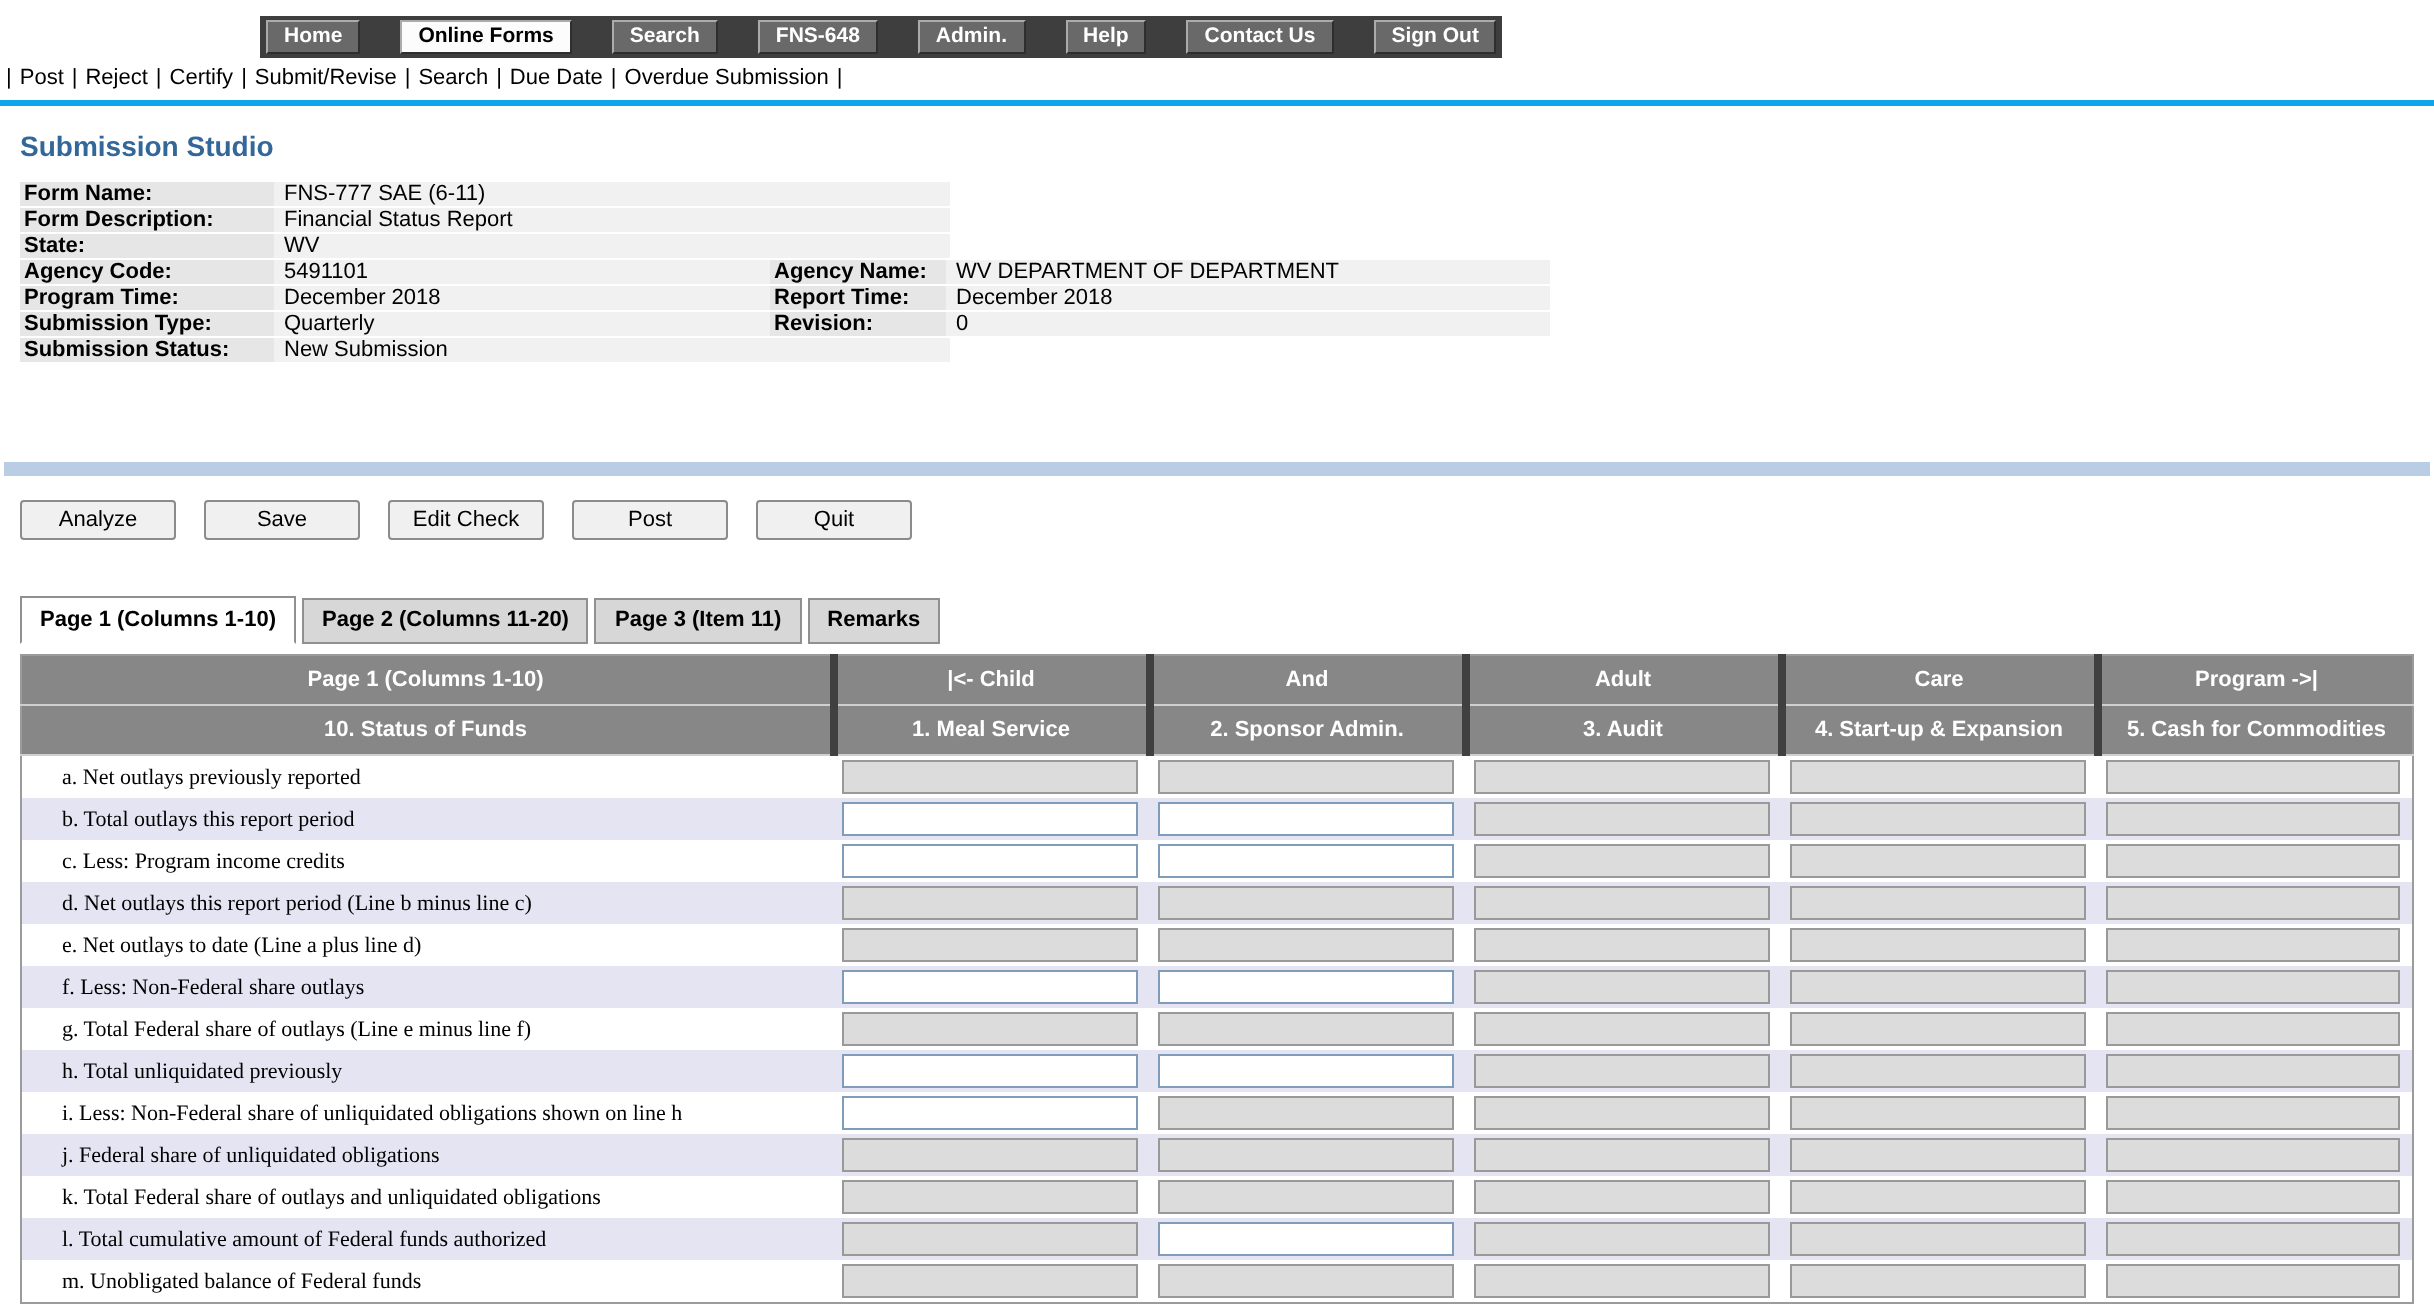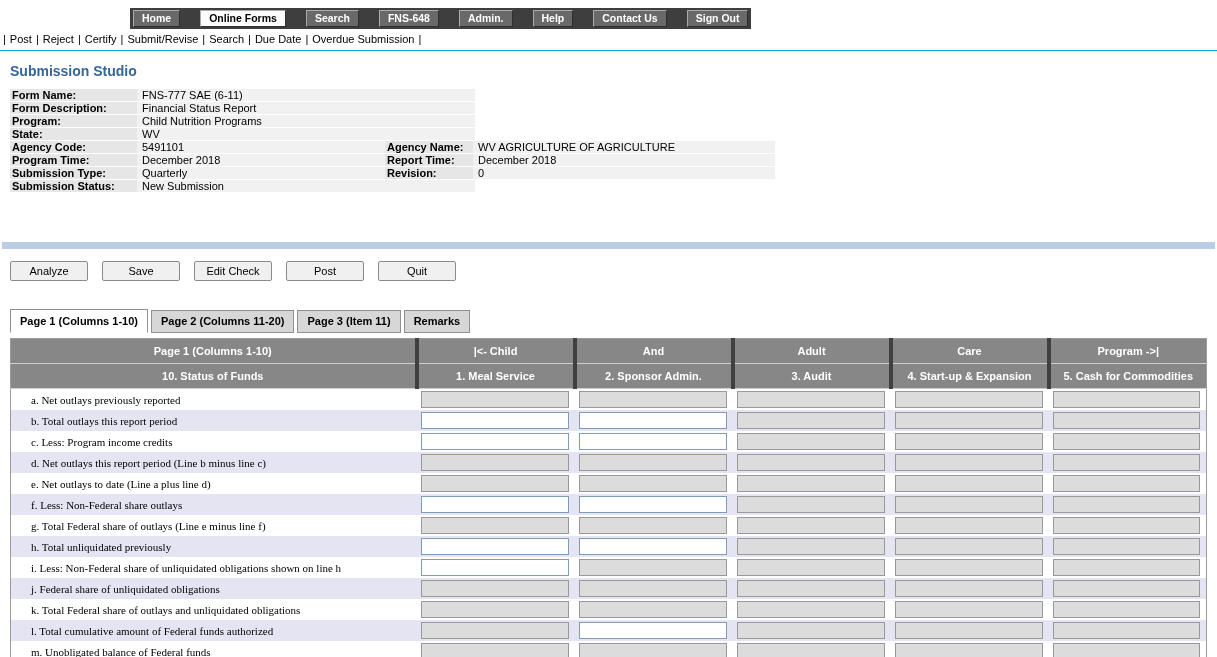--- a/index.html
+++ b/index.html
@@ -17,21 +17,21 @@
   
   .topbar { display: inline-flex; gap: 20px; background: #3e3e3e; padding: 2px 3px; margin: 8px 0 0 130px; }
   .nav-btn {
     background: #696969; color: #fff; font-weight: bold; font-size: 10.5px;
     padding: 1px 8px 2px; border: 1px solid; border-color: #ababab #2e2e2e #2e2e2e #ababab;
     cursor: pointer; white-space: nowrap;
   }
   .nav-btn.active { background: #fcfcfc; color: #000; }
 
   
-  .menubar { padding: 4px 3px 5px; border-bottom: 1px solid #0ea5e9; }
+  .menubar { padding: 4px 3px 5px; border-bottom: 3px solid #0ea5e9; }
   .menu-link { cursor: pointer; margin: 0 4px; }
   .menu-sep { color: #000; }
 
   .page-title { color: #336699; font-weight: bold; font-size: 14px; margin: 12px 0 0 10px; }
 
   
   .info { margin: 10px 0 0 10px; }
   .info-row { display: flex; margin-bottom: 1px; line-height: 12px; }
   .info-label { width: 127px; background: #e6e6e6; font-weight: bold; padding: 0 2px; }
   .info-value { width: 338px; background: #f1f1f1; padding: 0 5px; white-space: nowrap; }
@@ -93,32 +93,28 @@
 <div class="info">
     <div class="info-row">
       <span class="info-label">Form Name:</span>
       <span class="info-value">FNS-777 SAE (6-11)</span>
     </div>
     <div class="info-row">
       <span class="info-label">Form Description:</span>
       <span class="info-value">Financial Status Report</span>
     </div>
     <div class="info-row">
-      <span class="info-label">Program:</span>
-      <span class="info-value">Child Nutrition Programs</span>
-    </div>
-    <div class="info-row">
       <span class="info-label">State:</span>
       <span class="info-value">WV</span>
     </div>
     <div class="info-row">
       <span class="info-label">Agency Code:</span>
       <span class="info-value narrow">5491101</span>
       <span class="info-label l2">Agency Name:</span>
-      <span class="info-value v2">WV AGRICULTURE OF AGRICULTURE</span>
+      <span class="info-value v2">WV DEPARTMENT OF DEPARTMENT</span>
     </div>
     <div class="info-row">
       <span class="info-label">Program Time:</span>
       <span class="info-value narrow">December 2018</span>
       <span class="info-label l2">Report Time:</span>
       <span class="info-value v2">December 2018</span>
     </div>
     <div class="info-row">
       <span class="info-label">Submission Type:</span>
       <span class="info-value narrow">Quarterly</span>

